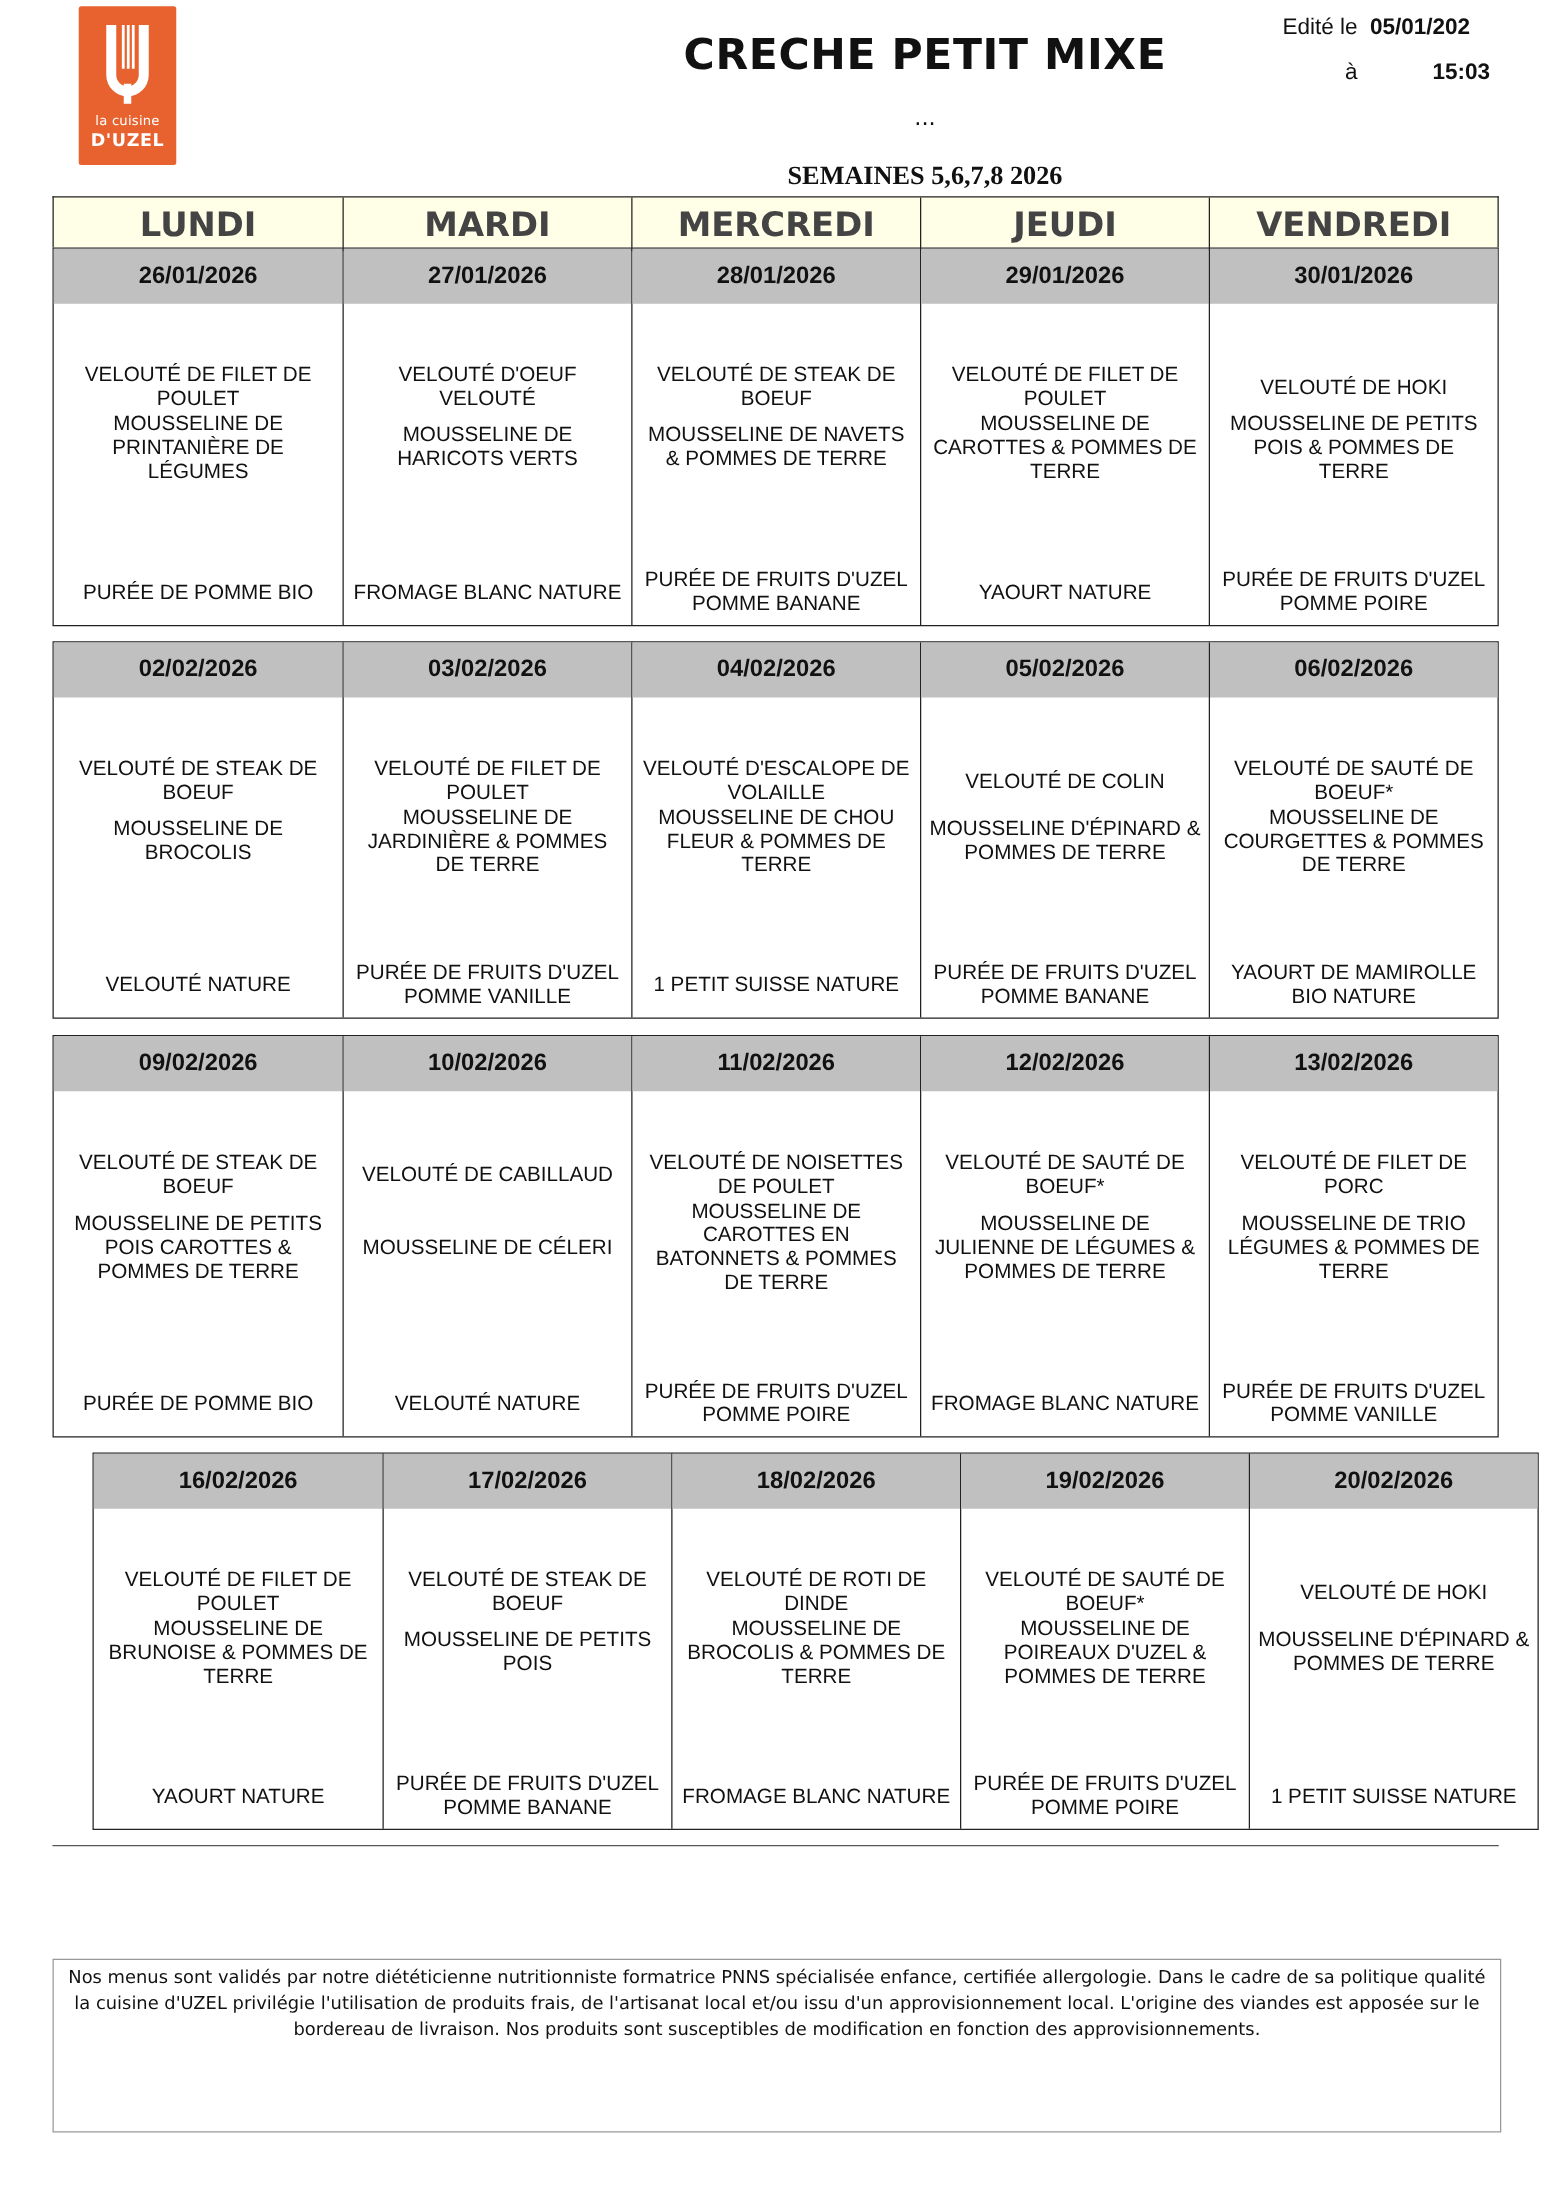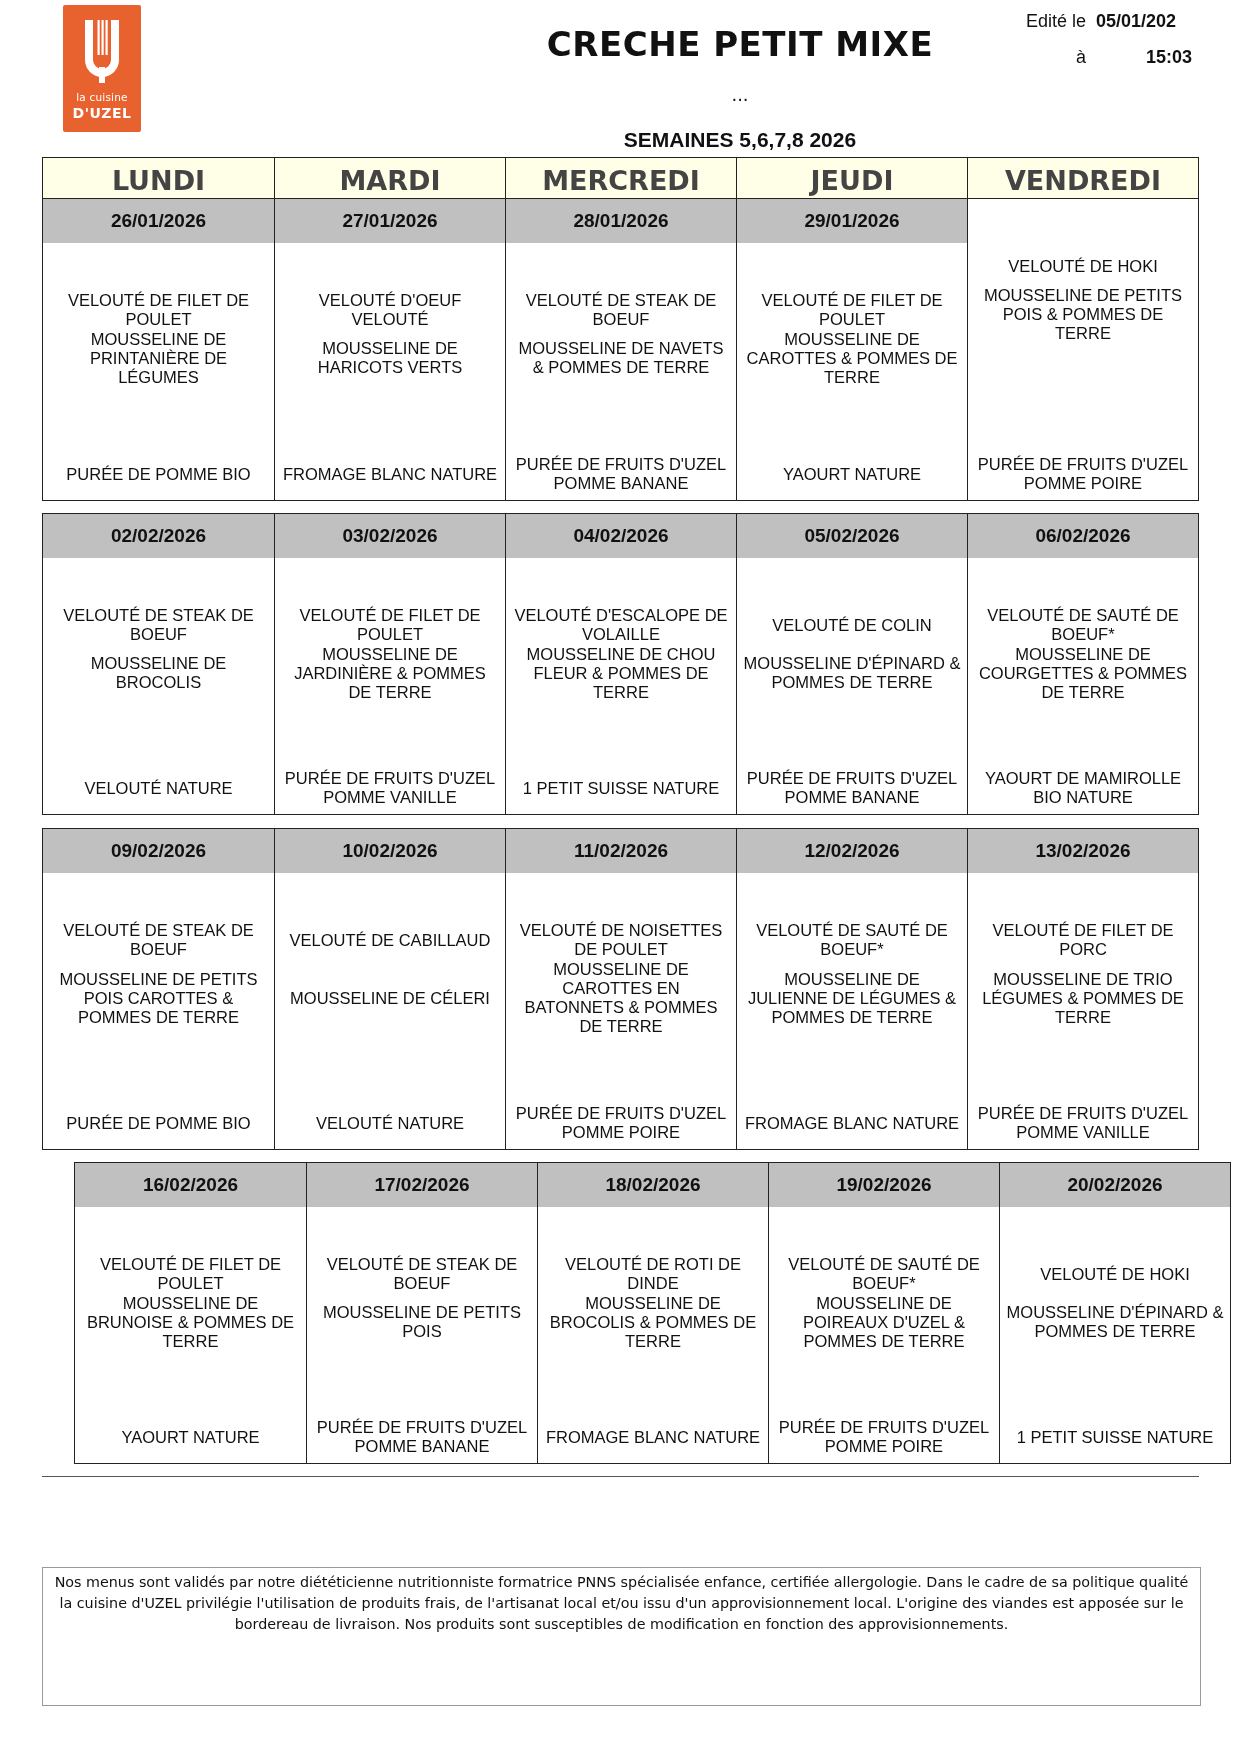--- a/index.html
+++ b/index.html
@@ -6,21 +6,21 @@
   html, body { width: 1240px; height: 1754px; background: #ffffff; overflow: hidden; }
   body { position: relative; font-family: "Liberation Sans", sans-serif; color: #111; }
 
   .logo { position: absolute; left: 63px; top: 5px; width: 78px; height: 127px; background: #E8622F; border-radius: 2px; }
   .logo svg { position: absolute; left: 0; top: 0; }
   .logo-text1 { position: absolute; left: 0; width: 78px; top: 86px; text-align: center; color: #fff; font-family: "DejaVu Sans", sans-serif; font-size: 10.5px; letter-spacing: 0.2px; }
   .logo-text2 { position: absolute; left: 0; width: 78px; top: 100px; text-align: center; color: #fff; font-family: "DejaVu Sans", sans-serif; font-size: 14px; font-weight: bold; letter-spacing: 0.5px; }
 
   .title { position: absolute; left: 480px; width: 520px; top: 24px; text-align: center; font-family: "DejaVu Sans", sans-serif; font-weight: bold; font-size: 34px; letter-spacing: 0.5px; color: #111; }
   .dots { position: absolute; left: 700px; width: 80px; top: 84px; text-align: center; font-family: "DejaVu Sans", sans-serif; font-size: 18px; }
-  .subtitle { position: absolute; left: 500px; width: 480px; top: 128px; text-align: center; font-family: Liberation Sans, sans-serif; font-weight: bold; font-size: 21px; color: #111; }
+  .subtitle { position: absolute; left: 500px; width: 480px; top: 128px; text-align: center; font-family: Liberation Serif, serif; font-weight: bold; font-size: 21px; color: #111; }
 
   .edit-label { position: absolute; left: 1000px; width: 86px; top: 11px; text-align: right; font-size: 18px; }
   .edit-date  { position: absolute; left: 1096px; width: 130px; top: 11px; text-align: left; font-size: 18px; font-weight: bold; }
   .at-label   { position: absolute; left: 1000px; width: 86px; top: 47px; text-align: right; font-size: 18px; padding-right: 0; }
   .at-time    { position: absolute; left: 1096px; width: 96px; top: 47px; text-align: right; font-size: 18px; font-weight: bold; }
 
   .dayrow { position: absolute; left: 42px; top: 157px; width: 1157px; height: 41px; display: grid; grid-template-columns: repeat(5, 1fr); background: #FFFEE6; border: 1.5px solid #222; border-bottom: none; }
   .dayrow div { border-left: 1.5px solid #222; text-align: center; font-family: "DejaVu Sans", sans-serif; font-weight: bold; font-size: 27px; color: #444; line-height: 41px; padding-top: 2px; }
   .dayrow div:first-child { border-left: none; }
 
@@ -106,20 +106,21 @@
         <div class="date">29/01/2026</div>
         <div class="body">
           <div style="height:48px"></div>
           <div class="slot s-top" style="height:38px">VELOUTÉ DE FILET DE POULET</div>
           <div class="slot s-main" style="height:58px">MOUSSELINE DE CAROTTES &amp; POMMES DE TERRE</div>
           <div class="s-gap"></div>
           <div class="slot s-dessert" style="height:52px">YAOURT NATURE</div>
         </div>
       </div>
       <div class="day">
+        <div class="date">30/01/2026</div>
         <div class="body">
           <div style="height:48px"></div>
           <div class="slot s-top" style="height:38px">VELOUTÉ DE HOKI</div>
           <div class="slot s-main" style="height:58px">MOUSSELINE DE PETITS POIS &amp; POMMES DE TERRE</div>
           <div class="s-gap"></div>
           <div class="slot s-dessert" style="height:52px">PURÉE DE FRUITS D'UZEL POMME POIRE</div>
         </div>
       </div>
     </div>
     <div class="week" style="top: 513px; height: 302px;">

